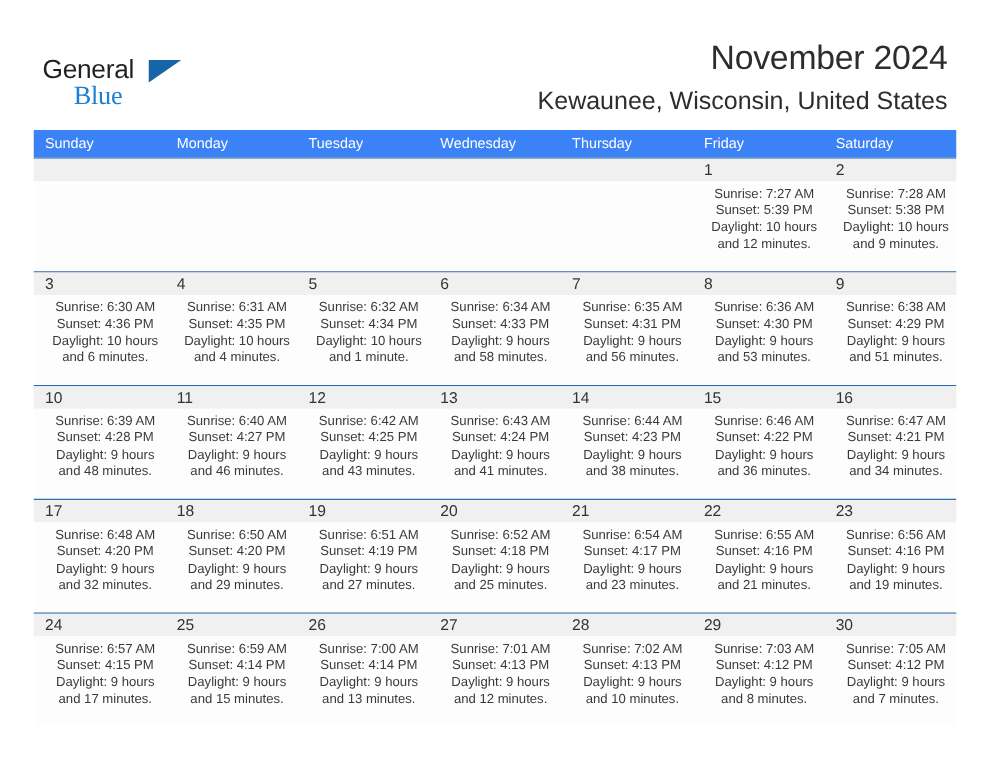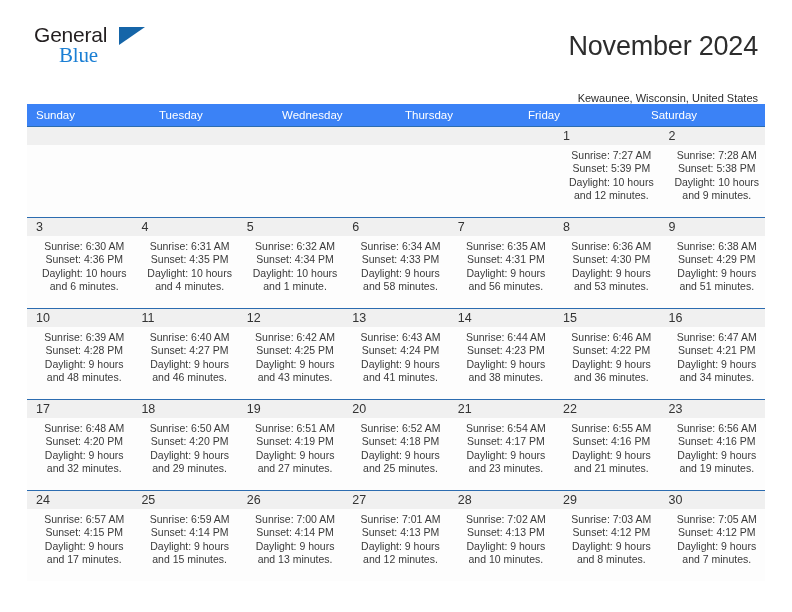--- a/index.html
+++ b/index.html
@@ -25,21 +25,21 @@
   .top {
     position: absolute;
     left: 0;
     top: 0;
     width: 792px;
     height: 100px;
   }
   .logo {
     position: absolute;
     left: 34px;
-    top: 23px;
+    top: 44px;
     width: 130px;
     height: 48px;
   }
   .logo-general {
     position: absolute;
     left: 0;
     top: 0;
     font-size: 21px;
     letter-spacing: -0.2px;
     color: #231f20;
@@ -71,22 +71,22 @@
     font-size: 27px;
     color: #2d2d2d;
     font-weight: normal;
     letter-spacing: -0.2px;
     white-space: nowrap;
     text-align: right;
   }
   .subtitle {
     position: absolute;
     right: 34px;
-    top: 92px;
-    font-size: 11px;
+    top: 70px;
+    font-size: 20px;
     color: #2d2d2d;
     white-space: nowrap;
   }
 
   
   .cal {
     position: absolute;
     left: 27px;
     top: 104px;
     width: 738px;
@@ -163,20 +163,21 @@
     </div>
 
     <div class="title">November 2024</div>
     <div class="subtitle">Kewaunee, Wisconsin, United States</div>
   </div>
 
   <div class="cal">
 
     <div class="dow-row">
       <div class="dow">Sunday</div>
+      <div class="dow">Monday</div>
       <div class="dow">Tuesday</div>
       <div class="dow">Wednesday</div>
       <div class="dow">Thursday</div>
       <div class="dow">Friday</div>
       <div class="dow">Saturday</div>
     </div>
 
     <div class="week">
       <div class="week-nums">
         <div class="num-cell"></div>

